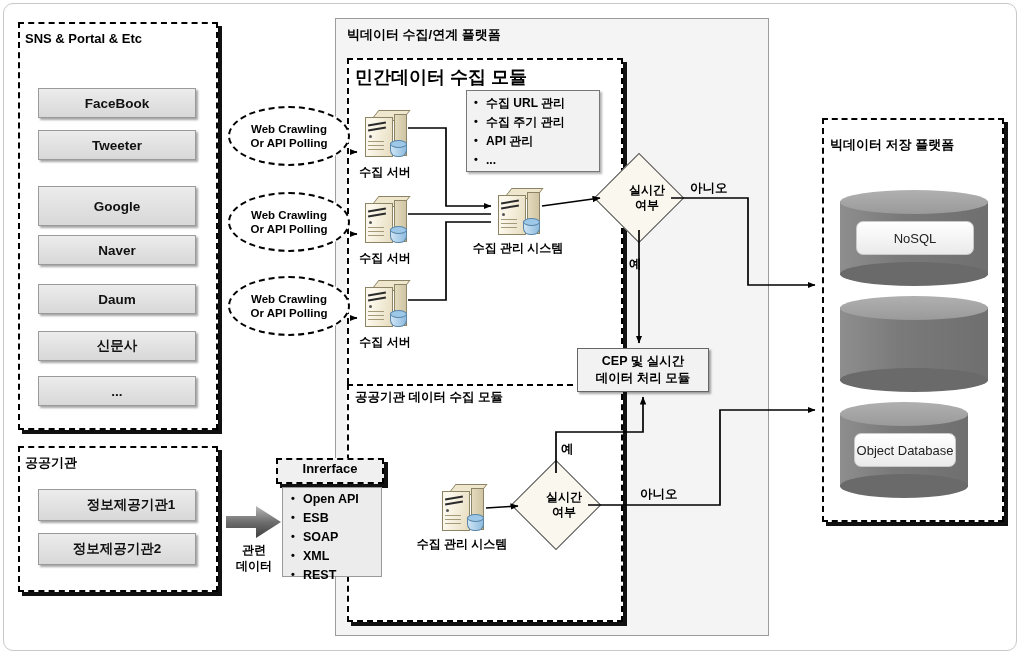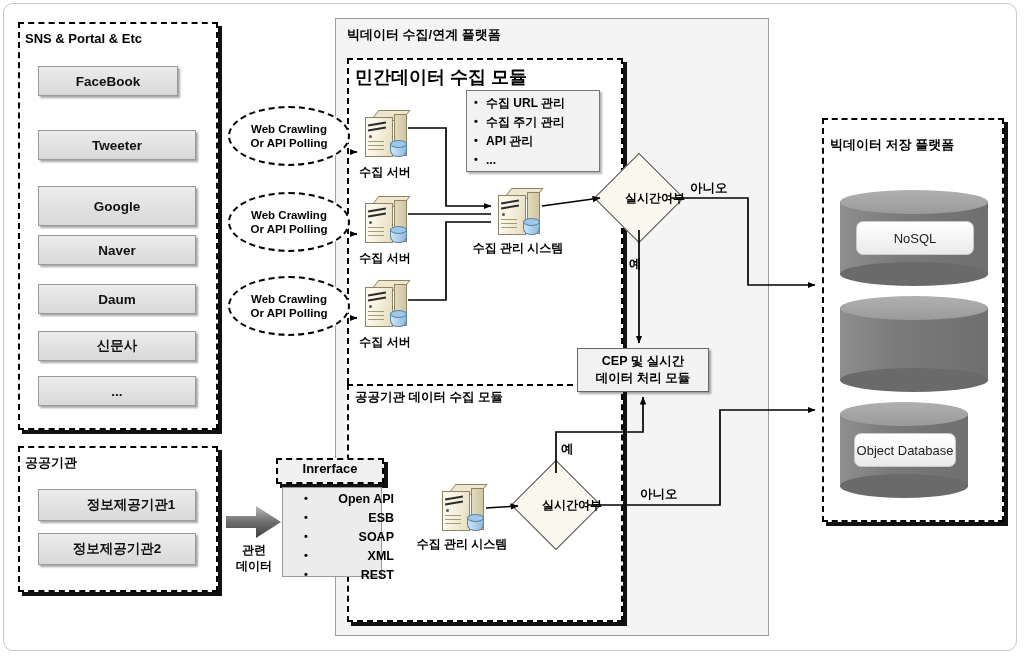--- a/index.html
+++ b/index.html
@@ -35,22 +35,22 @@
 
   
   .ellipse{border:2px dashed #000;border-radius:50%;background:#fff;
            display:flex;align-items:center;justify-content:center;text-align:center;
            font-size:11.5px;font-weight:bold;line-height:14px;}
 
   
   .diamond{position:absolute;}
   .diamond .dshape{position:absolute;left:0;top:0;width:100%;height:100%;
       background:#faf7ee;border:1.5px solid #555;transform:rotate(45deg);box-sizing:border-box;}
-  .diamond .dtxt{position:absolute;left:16px;top:0;width:100%;height:100%;
-      display:flex;flex-direction:row;align-items:center;justify-content:center;
+  .diamond .dtxt{position:absolute;left:8px;top:0;width:100%;height:100%;
+      display:flex;flex-direction:column;align-items:center;justify-content:center;
       font-size:12px;font-weight:bold;line-height:15px;z-index:2;}
 
   
   .cyl{position:absolute;}
   .cyl .body{position:absolute;left:0;top:11px;width:100%;height:calc(100% - 22px);
              background:linear-gradient(90deg,#8e8e8e,#7a7a7a 40%,#6f6f6f);}
   .cyl .top{position:absolute;left:0;top:0;width:100%;height:24px;border-radius:50%;
             background:linear-gradient(#b0b0b0,#9a9a9a);}
   .cyl .bot{position:absolute;left:0;bottom:0;width:100%;height:24px;border-radius:50%;
             background:#6a6a6a;}
@@ -97,21 +97,21 @@
 
 <div class="abs dashbox" style="left:347px;top:58px;width:276px;height:336px;"></div>
 <div class="boxtitle" style="left:355px;top:65px;font-size:18px;">민간데이터 수집 모듈</div>
 
 <div class="abs dashbox" style="left:347px;top:384px;width:276px;height:238px;"></div>
 <div class="boxtitle" style="left:355px;top:389px;font-size:12.5px;">공공기관 데이터 수집 모듈</div>
 
 <div class="abs dashbox" style="left:18px;top:22px;width:200px;height:408px;"></div>
 <div class="boxtitle" style="left:25px;top:31px;">SNS &amp; Portal &amp; Etc</div>
 
-<div class="abs gbtn" style="left:38px;top:66px;width:140px;height:30px;">
+<div class="abs gbtn" style="left:38px;top:88px;width:158px;height:30px;">
   <span>FaceBook</span>
 </div>
 <div class="abs gbtn" style="left:38px;top:130px;width:158px;height:30px;">
   <span>Tweeter</span>
 </div>
 <div class="abs gbtn" style="left:38px;top:186px;width:158px;height:40px;">
   <span>Google</span>
 </div>
 <div class="abs gbtn" style="left:38px;top:235px;width:158px;height:30px;">
   <span>Naver</span>
@@ -144,21 +144,21 @@
       </linearGradient>
     </defs>
   <polygon points="0,11 30,11 30,1 55,17 30,33 30,23 0,23" fill="url(#ga)"></polygon>
 </svg>
 <div class="cap" style="left:226px;top:542px;width:56px;">관련</div>
 <div class="cap" style="left:226px;top:558px;width:56px;">데이터</div>
 
 <div class="abs dashbox" style="left:276px;top:458px;width:108px;height:26px;background:#f0f0f0;"></div>
 <div class="abs" style="left:276px;top:461px;width:108px;text-align:center;font-size:13px;font-weight:bold;">Inrerface</div>
 <div class="abs" style="left:282px;top:487px;width:100px;height:90px;background:#ececec;border:1px solid #9a9a9a;"></div>
-<div class="bullets" style="left:298px;top:490px;width:96px;text-align:right;">
+<div class="bullets" style="left:285px;top:490px;width:96px;">
   <ul>
     <li>Open API</li>
     <li>ESB</li>
     <li>SOAP</li>
     <li>XML</li>
     <li>REST</li>
   </ul>
 </div>
 
 <div class="abs ellipse" style="left:228px;top:106px;width:122px;height:60px;">

